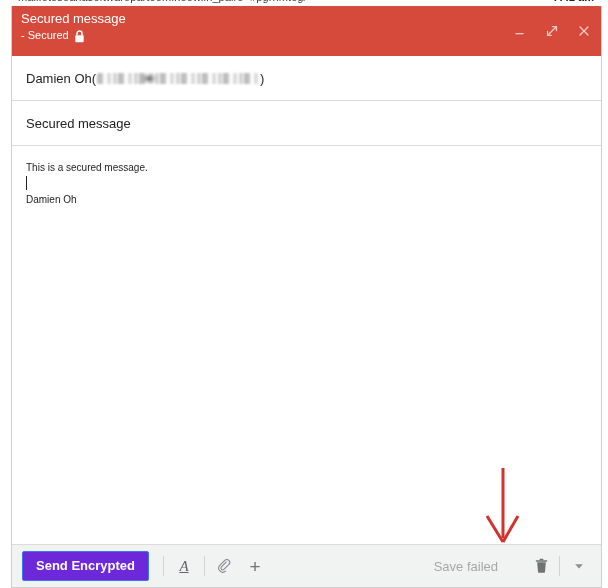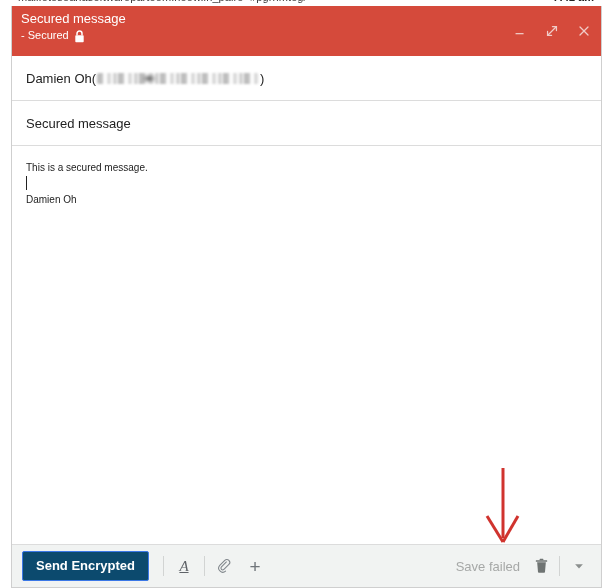--- a/index.html
+++ b/index.html
@@ -190,21 +190,21 @@
     height: 43px;
     background: #f1f3f2;
     border-top: 1px solid #dcdcdc;
     display: flex;
     align-items: center;
     padding: 0 8px 0 10px;
     box-sizing: border-box;
     gap: 0;
   }
   .send-button {
-    background: #0c4a6e;
+    background: #6d28d9;
     color: #ffffff;
     font-size: 13px;
     font-weight: bold;
     border: 1px solid #3b78e7;
     border-radius: 2px;
     padding: 7px 13px 8px 13px;
     cursor: pointer;
     line-height: 13px;
     white-space: nowrap;
   }
@@ -235,21 +235,21 @@
   .plus-sign {
     font-size: 19px;
     line-height: 19px;
     color: #70757a;
   }
   .toolbar-spacer { flex: 1 1 auto; }
   .save-status {
     font-size: 13px;
     color: #a6a8a7;
     white-space: nowrap;
-    margin-right: 8px;
+    margin-right: 30px;
   }
   .trash-btn {
     width: 26px;
     height: 28px;
     display: flex;
     align-items: center;
     justify-content: center;
     cursor: pointer;
   }
   .caret-btn {

